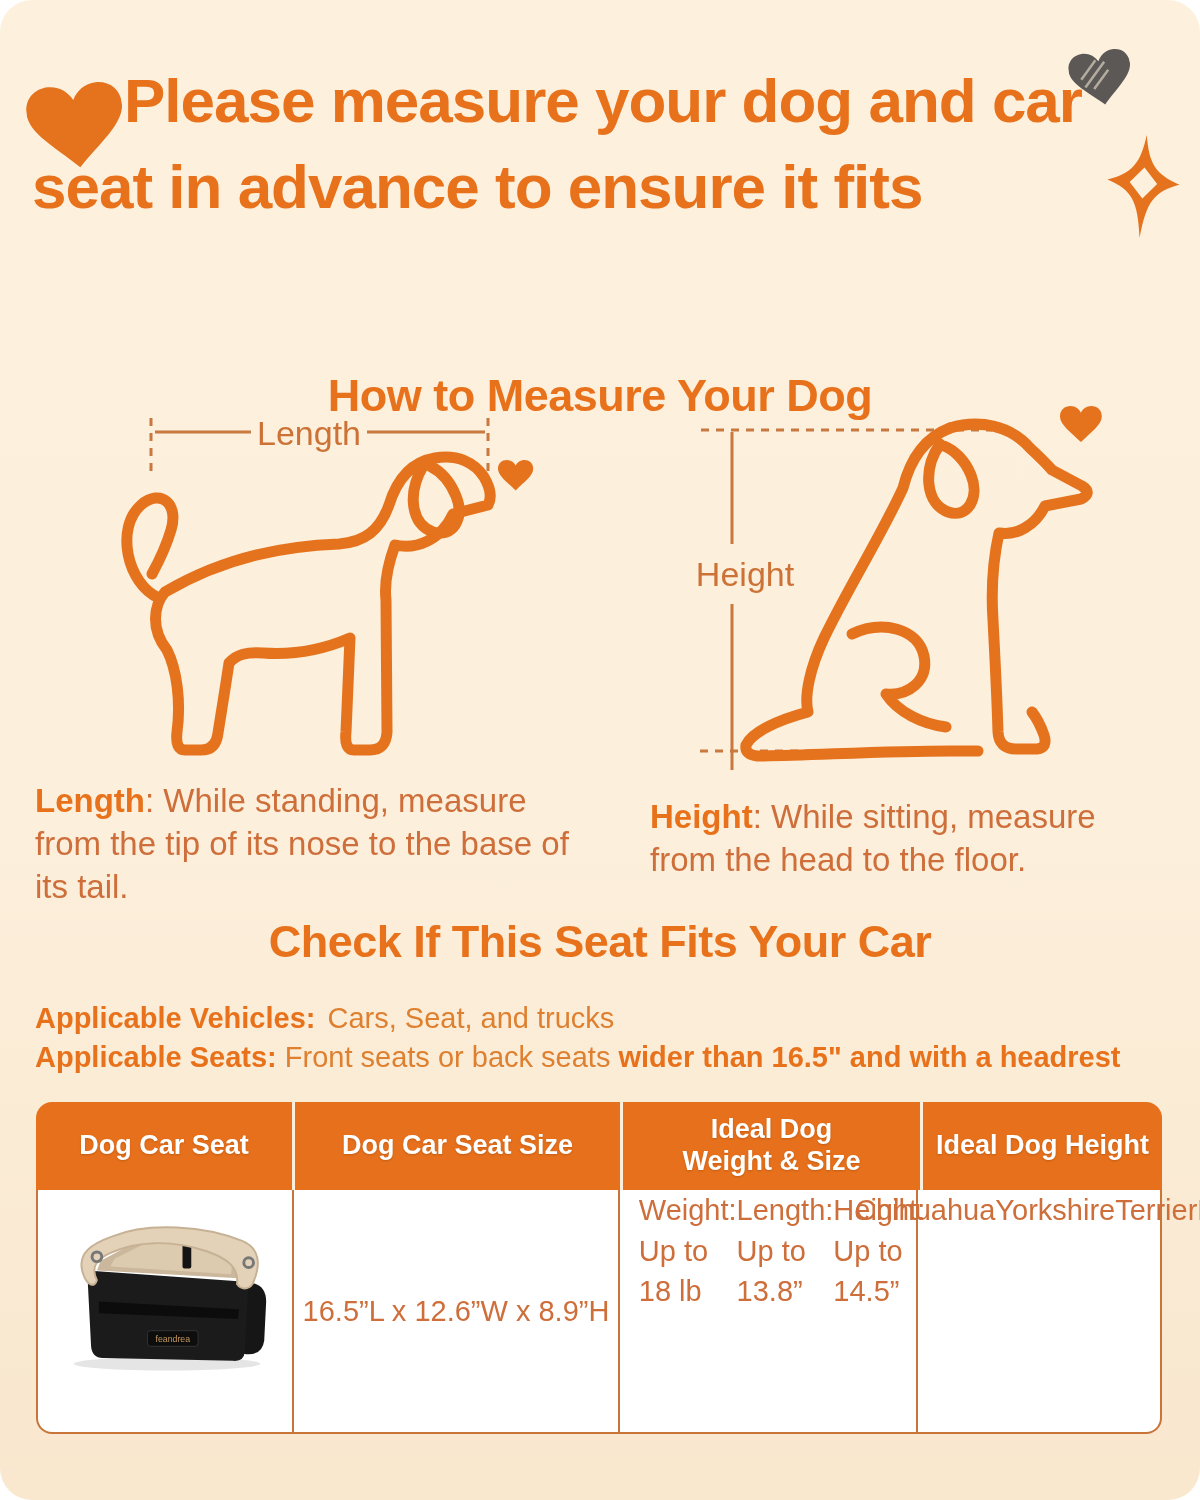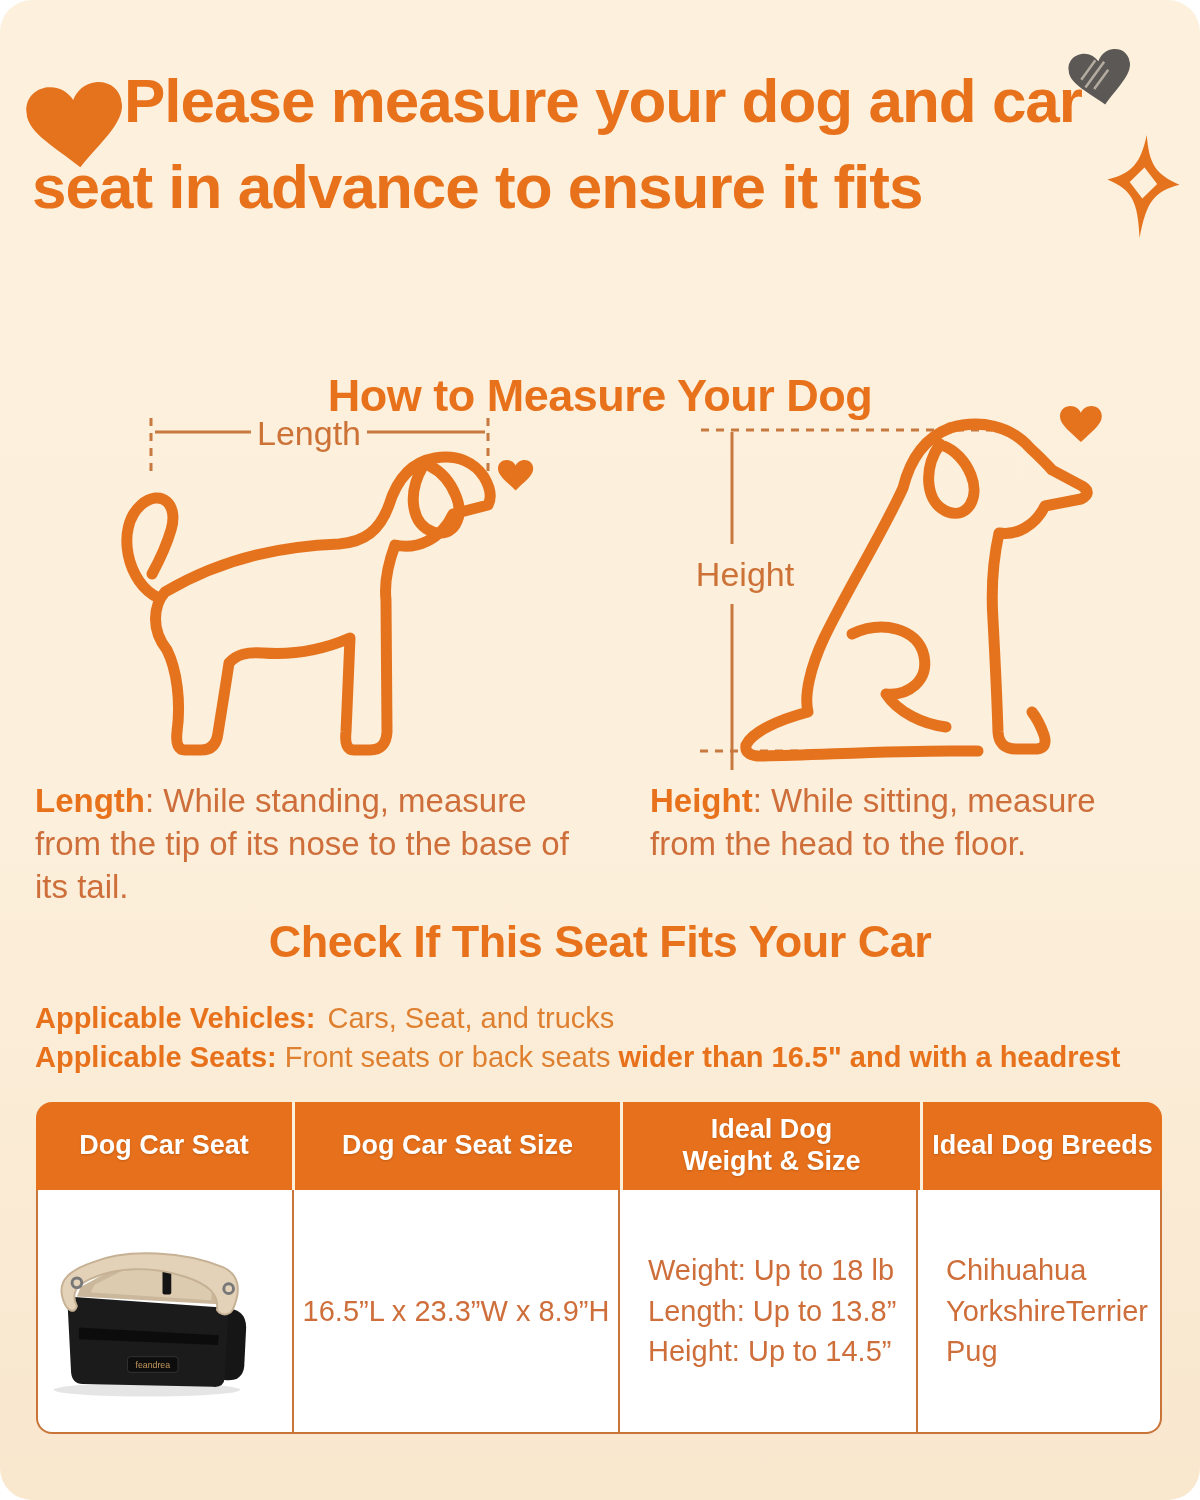--- a/index.html
+++ b/index.html
@@ -26,21 +26,21 @@
   #measure-heading{top:332px;margin-top:38px;}
   #fit-heading{top:916px;}
   
   .diagram-left{position:absolute;left:103px;top:402px;}
   .diagram-right{position:absolute;left:648px;top:398px;}
   .measure-label{font-family:"Liberation Sans",sans-serif;font-size:34px;fill:#CC7237;}
   
   .caption{position:absolute;top:780px;margin:0;font-size:33px;line-height:1.3;color:#CE6E3A;}
   .caption b{color:#E8721C;font-weight:700;}
   #caption-length{left:35px;width:555px;}
-  #caption-height{left:650px;width:520px;}
+  #caption-height{left:650px;width:520px;margin-top:16px;}
   
   .applicable{position:absolute;left:35px;width:1150px;margin:0;font-size:29px;line-height:1.2;white-space:nowrap;}
   .applicable b{color:#E8721C;font-weight:700;}
   .applicable .val{color:#DE8030;}
   .applicable .valb{color:#E8721C;font-weight:700;}
   #applicable-vehicles{top:1001px;}
   #applicable-vehicles .val{margin-left:12px;}
   #applicable-seats{top:1040px;}
   
   .fit-table{position:absolute;left:36px;top:1102px;width:1126px;}
@@ -52,21 +52,21 @@
     display:flex;align-items:center;justify-content:center;text-align:center;
     color:#ffffff;font-size:27px;font-weight:700;line-height:1.18;
     white-space:pre-line;text-shadow:0 1px 2px rgba(90,40,0,0.25);
   }
   .th + .th{border-left:3px solid #FCEFDB;}
   .t-body{
     display:grid;grid-template-columns:254px 326px 298px 242px;
     background:#ffffff;height:242px;
     border:2px solid #C97539;border-top:none;border-radius:0 0 16px 16px;
   }
-  .td{display:flex;flex-direction:column;justify-content:center;color:#CE6E3A;font-size:29px;}
+  .td{display:flex;flex-direction:row;justify-content:center;color:#CE6E3A;font-size:29px;}
   .td + .td{border-left:2px solid #C97539;}
   .td-center{align-items:center;text-align:center;}
   .td-left{padding-left:28px;line-height:1.4;}
   .product-wrap{display:flex;align-items:flex-start;justify-content:center;}
 </style>
 </head>
 <body>
 
 <div class="page">
 
@@ -129,21 +129,21 @@
 
   <p class="applicable" id="applicable-vehicles"><b>Applicable Vehicles:</b><span class="val">Cars, Seat, and trucks</span></p>
   <p class="applicable" id="applicable-seats"><b>Applicable Seats:</b><span class="val"> <span>Front seats or back seats</span> <span class="valb">wider than 16.5" and with a headrest</span></span></p>
 
   <div class="fit-table">
     <div class="t-header">
       <div class="th">Dog Car Seat</div>
       <div class="th">Dog Car Seat Size</div>
       <div class="th">Ideal Dog
 Weight &amp; Size</div>
-      <div class="th">Ideal Dog Breeds</div>
+      <div class="th">Ideal Dog Height</div>
     </div>
     <div class="t-body">
       <div class="td product-wrap">
         <svg width="214" height="190" viewBox="0 0 220 190">
           <ellipse cx="112" cy="176" rx="96" ry="7" fill="rgba(0,0,0,0.10)"></ellipse>
 
           <path d="M186 92 Q214 90 214 112 L212 152 Q210 168 192 166 L184 164 Z" fill="#161616"></path>
 
           <path d="M30 80 L196 92 L192 164 Q191 174 180 173 L46 170 Q35 170 34 158 Z" fill="#1b1b1b"></path>
           <path d="M42 112 L186 120 L185 130 L42 124 Z" fill="#000000" opacity="0.55"></path>
@@ -155,21 +155,21 @@
 
           <path d="M26 84 C18 62 36 52 56 45 C92 30 152 34 190 50 C206 57 210 72 200 94 C196 100 188 100 184 94 C186 78 176 68 152 60 C116 48 80 50 54 62 C38 69 34 78 40 90 C38 98 30 96 26 84 Z" fill="#E3D2B8" stroke="#C6B194" stroke-width="2"></path>
 
           <circle cx="40" cy="66" r="5" fill="none" stroke="#777" stroke-width="3"></circle>
           <circle cx="196" cy="72" r="5" fill="none" stroke="#777" stroke-width="3"></circle>
 
           <rect x="92" y="142" width="52" height="16" rx="3" fill="#0d0d0d" stroke="#333" stroke-width="1"></rect>
           <text x="118" y="154" text-anchor="middle" font-size="9" fill="#C79A5F" font-family="Liberation Sans, sans-serif">feandrea</text>
         </svg>
       </div>
-      <div class="td td-center">16.5”L x 23.3”W x 8.9”H</div>
+      <div class="td td-center">16.5”L x 12.6”W x 8.9”H</div>
       <div class="td td-left">
         <div>Weight: Up to 18 lb</div>
         <div>Length: Up to 13.8”</div>
         <div>Height: Up to 14.5”</div>
       </div>
       <div class="td td-left">
         <div>Chihuahua</div>
         <div>YorkshireTerrier</div>
         <div>Pug</div>
       </div>

